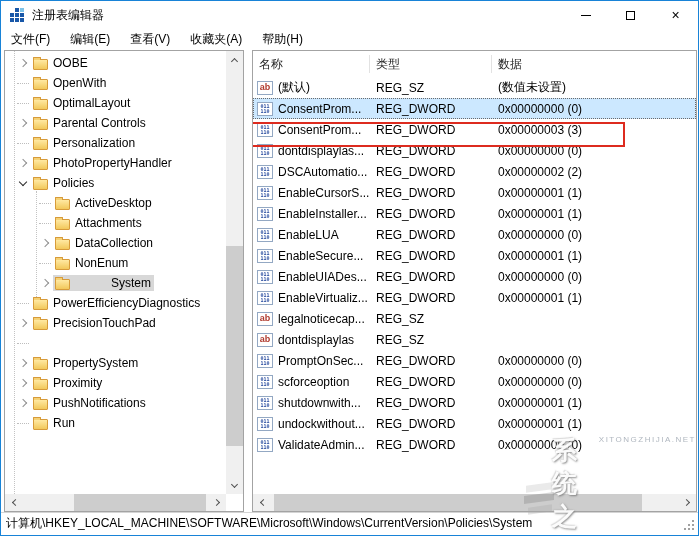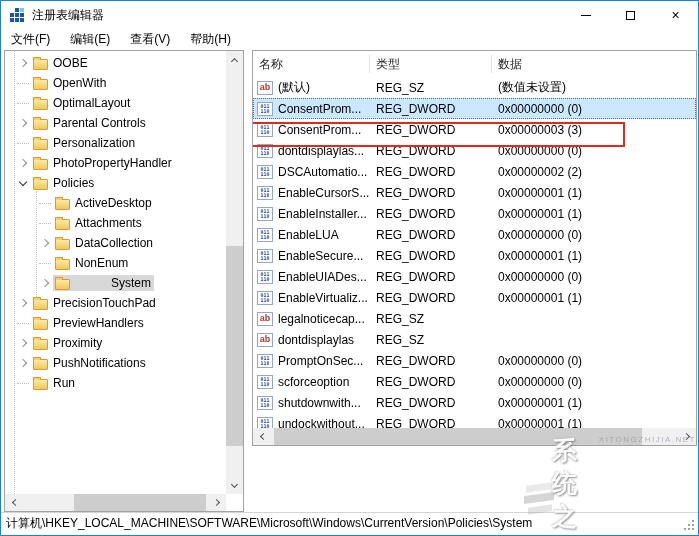--- a/index.html
+++ b/index.html
@@ -20,21 +20,21 @@
   .close-glyph{ font-size:14px; color:#000; line-height:1; }
 
   
   .menubar{ position:absolute; left:0; top:28px; width:100%; height:21px;
             display:flex; align-items:center; background:#fff; }
   .menu-item{ font-size:12px; color:#000; padding:3px 10px; }
 
   
   .tree-pane{ position:absolute; left:3px; top:49px; width:240px; height:462px;
               border:1px solid #a3a3a3; background:#fff; overflow:hidden; }
-  .list-pane{ position:absolute; left:251px; top:49px; width:445px; height:396px;
+  .list-pane{ position:absolute; left:251px; top:49px; width:445px; height:462px;
               border:1px solid #a3a3a3; background:#fff; overflow:hidden; }
   .splitter{ position:absolute; left:243px; top:49px; width:8px; height:462px; background:#fff; }
 
   
   .tree-body{ position:absolute; left:0; top:0; right:17px; bottom:17px; overflow:hidden; padding-top:2px; }
   .root-guide{ position:absolute; left:9px; top:0; bottom:0; border-left:1px dotted #c3c3c3; }
   .child-guide{ position:absolute; left:31px; top:140px; height:112px; border-left:1px dotted #c3c3c3; }
   .tree-row{ height:20px; display:flex; align-items:center; white-space:nowrap; position:relative; }
   .ind{ display:inline-block; height:1px; flex:0 0 auto; }
   .slot{ width:16px; flex:0 0 auto; display:flex; align-items:center; justify-content:center; margin-left:10px; }
@@ -133,20 +133,21 @@
       <div class="cap-btn">
           <span class="close-glyph">×</span>
         </div>
     </div>
   </div>
 
   <div class="menubar">
       <span class="menu-item">文件(F)</span>
       <span class="menu-item">编辑(E)</span>
       <span class="menu-item">查看(V)</span>
+      <span class="menu-item">收藏夹(A)</span>
       <span class="menu-item">帮助(H)</span>
     </div>
 
   <div class="tree-pane">
     <div class="tree-body">
       <div class="root-guide"></div>
       <div class="child-guide"></div>
     <div class="tree-row">
           <span class="ind" style="width: 0px;"></span>
           <span class="slot">
@@ -263,35 +264,51 @@
             <span class="chev collapsed"></span>
           </span>
           <span class="lblwrap">
             <span class="folder"></span>
             <span class="lbl">System</span>
           </span>
         </div>
         <div class="tree-row">
           <span class="ind" style="width: 0px;"></span>
           <span class="slot">
+            <span class="dots"></span>
+          </span>
+          <span class="lblwrap">
+            <span class="folder"></span>
+            <span class="lbl">PowerEfficiencyDiagnostics</span>
+          </span>
+        </div>
+        <div class="tree-row">
+          <span class="ind" style="width: 0px;"></span>
+          <span class="slot">
             <span class="chev collapsed"></span>
           </span>
           <span class="lblwrap">
             <span class="folder"></span>
             <span class="lbl">PrecisionTouchPad</span>
           </span>
         </div>
         <div class="tree-row">
           <span class="ind" style="width: 0px;"></span>
           <span class="slot">
             <span class="dots"></span>
           </span>
-          <span class="lblwrap">
-            <span class="folder"></span>
-            <span class="lbl">PreviewHandlers</span>
+        </div>
+        <div class="tree-row">
+          <span class="ind" style="width: 0px;"></span>
+          <span class="slot">
+            <span class="chev collapsed"></span>
+          </span>
+          <span class="lblwrap">
+            <span class="folder"></span>
+            <span class="lbl">PropertySystem</span>
           </span>
         </div>
         <div class="tree-row">
           <span class="ind" style="width: 0px;"></span>
           <span class="slot">
             <span class="chev collapsed"></span>
           </span>
           <span class="lblwrap">
             <span class="folder"></span>
             <span class="lbl">Proximity</span>

